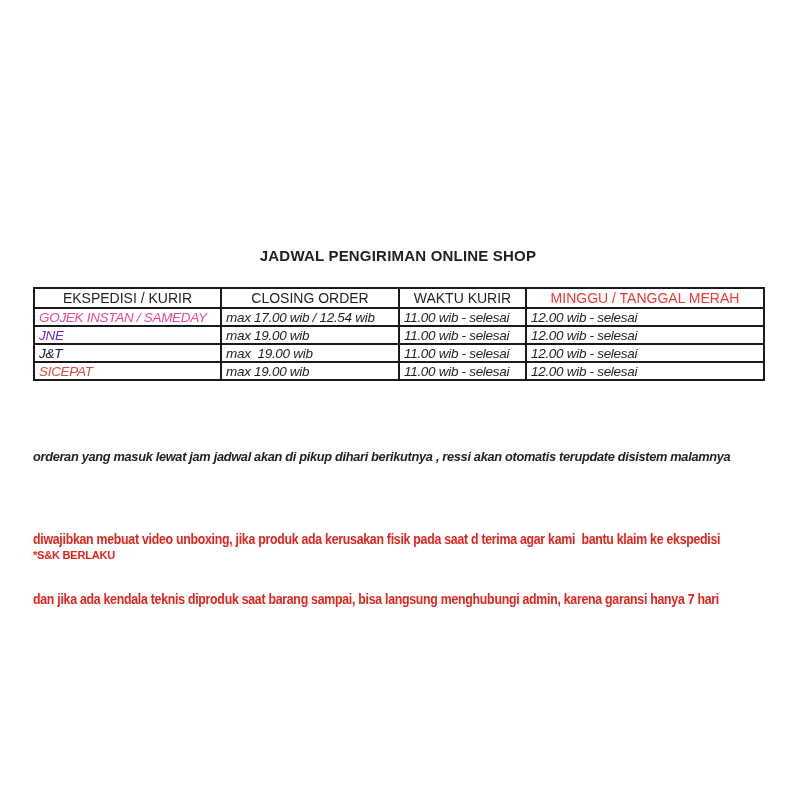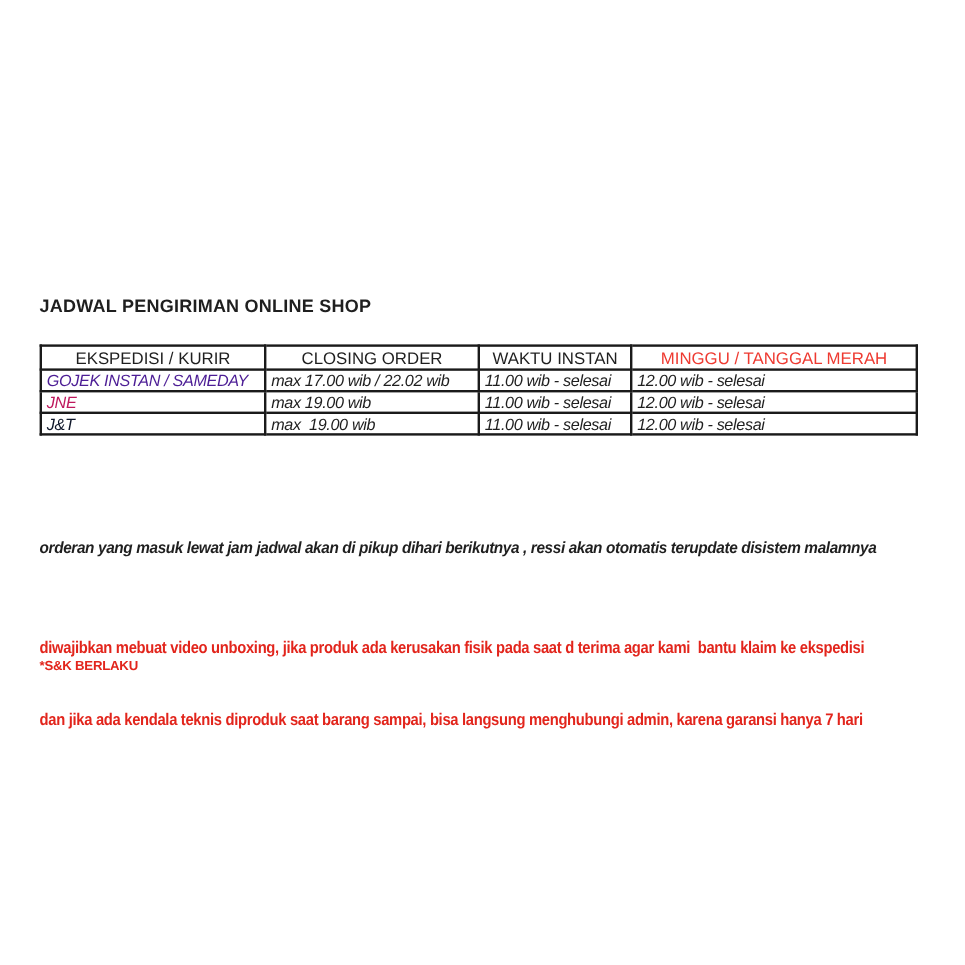--- a/index.html
+++ b/index.html
@@ -2,21 +2,21 @@
 <html><head>
 <meta charset="utf-8">
 <style>
   html,body{margin:0;padding:0;background:#ffffff;}
   .canvas{
     position:relative;width:804px;height:804px;background:#ffffff;
     font-family:"Liberation Sans",sans-serif;color:#1f1f1f;overflow:hidden;
   }
   .page-title{
     position:absolute;left:33px;top:247px;width:730px;
-    font-size:15px;font-weight:700;letter-spacing:.2px;
+    text-align:center;font-size:15px;font-weight:700;letter-spacing:.2px;
   }
   table.schedule{
     position:absolute;left:33px;top:287px;width:730px;
     border-collapse:collapse;table-layout:fixed;
   }
   table.schedule th,table.schedule td{
     border:2px solid #1a1a1a;overflow:hidden;margin-top:48px;
   }
   table.schedule th{
     height:15px;font-size:14px;font-weight:400;text-align:center;
@@ -55,40 +55,46 @@
     <colgroup>
       <col style="width:187px">
       <col style="width:178px">
       <col style="width:127px">
       <col style="width:238px">
     </colgroup>
     <thead>
       <tr>
         <th>EKSPEDISI / KURIR</th>
         <th>CLOSING ORDER</th>
-        <th>WAKTU INSTAN</th>
+        <th>WAKTU KURIR</th>
         <th style="color: rgb(238, 58, 49);">MINGGU / TANGGAL MERAH</th>
       </tr>
     </thead>
     <tbody>
       <tr>
-        <td style="color: #4c1d95;">GOJEK INSTAN / SAMEDAY</td>
-        <td>max 17.00 wib / 22.02 wib</td>
+        <td style="color: #ec4899;">GOJEK INSTAN / SAMEDAY</td>
+        <td>max 17.00 wib / 12.54 wib</td>
         <td>11.00 wib - selesai</td>
         <td>12.00 wib - selesai</td>
       </tr>
       <tr>
-        <td style="color: #be185d;">JNE</td>
+        <td style="color: #6d28d9;">JNE</td>
         <td>max 19.00 wib</td>
         <td>11.00 wib - selesai</td>
         <td>12.00 wib - selesai</td>
       </tr>
       <tr>
         <td style="color: #0f172a;">J&amp;T</td>
         <td>max  19.00 wib</td>
+        <td>11.00 wib - selesai</td>
+        <td>12.00 wib - selesai</td>
+      </tr>
+      <tr>
+        <td style="color: rgb(221, 74, 65);">SICEPAT</td>
+        <td>max 19.00 wib</td>
         <td>11.00 wib - selesai</td>
         <td>12.00 wib - selesai</td>
       </tr>
     </tbody>
   </table>
 
   <div class="note-schedule">orderan yang masuk lewat jam jadwal akan di pikup dihari berikutnya , ressi akan otomatis terupdate disistem malamnya</div>
 
   <div class="note-warranty" style="color: rgb(226, 37, 28);">
     <div>diwajibkan mebuat video unboxing, jika produk ada kerusakan fisik pada saat d terima agar kami  bantu klaim ke ekspedisi</div>

